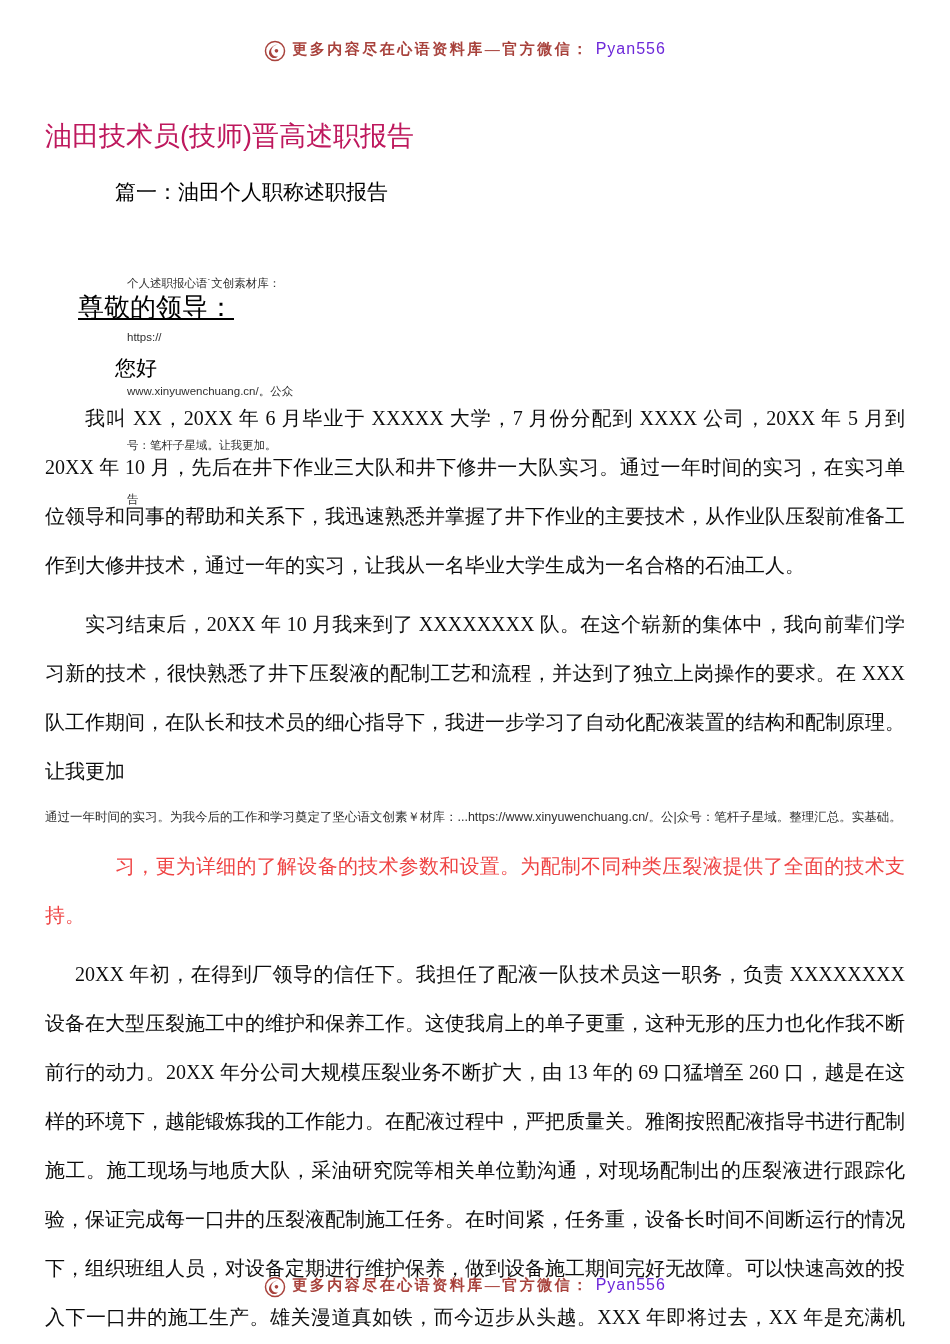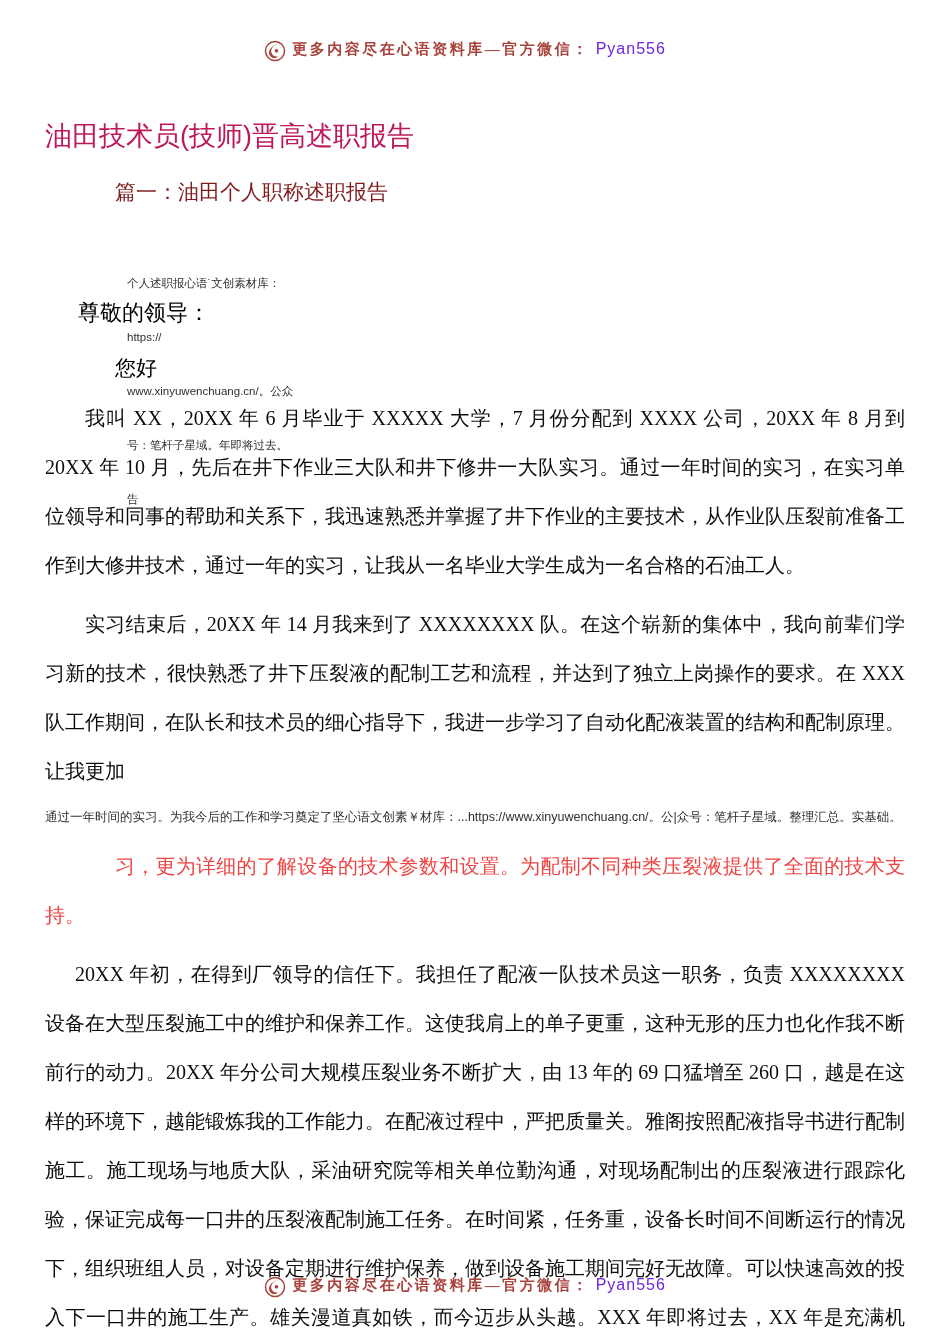--- a/index.html
+++ b/index.html
@@ -33,40 +33,41 @@
   
   .doc-title{
     margin:118px 45px 0;
     font-size:27px;line-height:36px;
     color:#be185d;
     font-family:"Liberation Sans","DejaVu Sans",sans-serif;
   }
   .section-heading{
     margin:22px 45px 0;
     padding-left:70px;
-    font-size:21px;line-height:32px;color:#7f1d1d;
+    font-size:21px;line-height:32px;color:#000000;
     font-family:"Liberation Sans","DejaVu Sans",sans-serif;
   }
   
   .wm-wrap{
     position:relative;
     margin:30px 45px 0;
     height:108px;
   }
   .wm-block{
     position:absolute;left:82px;top:0;
     font-size:11.5px;line-height:18px;color:#2f2f2f;
     font-family:"Liberation Sans","DejaVu Sans",sans-serif;
     white-space:pre;
   }
   .wm-block div{height:18px;}
   .salutation{
-    position:absolute;left:33px;top:60px;
-    font-size:22px;color:#000;z-index:2;
+    position:absolute;left:33px;top:52px;
+    font-size:26px;color:#000;z-index:2;
     font-family:"Liberation Sans","DejaVu Sans",sans-serif;
+    text-decoration:underline;
   }
   .greeting{
     margin:6px 45px 8px;
     padding-left:70px;
     font-size:21px;line-height:32px;color:#000;
     font-family:"Liberation Sans","DejaVu Sans",sans-serif;
   }
   
   .para{
     margin:10px 45px 0;
@@ -106,31 +107,31 @@
 
   <div class="doc-title">油田技术员(技师)晋高述职报告</div>
 
   <div class="section-heading">篇一：油田个人职称述职报告</div>
 
   <div class="wm-wrap">
     <div class="wm-block">
       <div>个人述职报心语˙文创素材库：</div>
       <div>https://</div>
       <div>www.xinyuwenchuang.cn/。公众</div>
-      <div>号：笔杆子星域。年即将过去。</div>
+      <div>号：笔杆子星域。让我更加。</div>
       <div>告</div>
     </div>
     <div class="salutation">尊敬的领导：</div>
   </div>
 
   <div class="greeting">您好</div>
 
-  <p class="para indent-2">我叫 XX，20XX 年 6 月毕业于 XXXXX 大学，7 月份分配到 XXXX 公司，20XX 年 8 月到 20XX 年 10 月，先后在井下作业三大队和井下修井一大队实习。通过一年时间的实习，在实习单位领导和同事的帮助和关系下，我迅速熟悉并掌握了井下作业的主要技术，从作业队压裂前准备工作到大修井技术，通过一年的实习，让我从一名毕业大学生成为一名合格的石油工人。</p>
+  <p class="para indent-2">我叫 XX，20XX 年 6 月毕业于 XXXXX 大学，7 月份分配到 XXXX 公司，20XX 年 5 月到 20XX 年 10 月，先后在井下作业三大队和井下修井一大队实习。通过一年时间的实习，在实习单位领导和同事的帮助和关系下，我迅速熟悉并掌握了井下作业的主要技术，从作业队压裂前准备工作到大修井技术，通过一年的实习，让我从一名毕业大学生成为一名合格的石油工人。</p>
 
-  <p class="para indent-2">实习结束后，20XX 年 14 月我来到了 XXXXXXXX 队。在这个崭新的集体中，我向前辈们学习新的技术，很快熟悉了井下压裂液的配制工艺和流程，并达到了独立上岗操作的要求。在 XXX 队工作期间，在队长和技术员的细心指导下，我进一步学习了自动化配液装置的结构和配制原理。让我更加</p>
+  <p class="para indent-2">实习结束后，20XX 年 10 月我来到了 XXXXXXXX 队。在这个崭新的集体中，我向前辈们学习新的技术，很快熟悉了井下压裂液的配制工艺和流程，并达到了独立上岗操作的要求。在 XXX 队工作期间，在队长和技术员的细心指导下，我进一步学习了自动化配液装置的结构和配制原理。让我更加</p>
 
   <div class="wm-line">通过一年时间的实习。为我今后的工作和学习奠定了坚心语文创素￥材库：...https://www.xinyuwenchuang.cn/。公|众号：笔杆子星域。整理汇总。实基础。</div>
 
   <p class="continuation">习，更为详细的了解设备的技术参数和设置。为配制不同种类压裂液提供了全面的技术支持。</p>
 
   <p class="para indent-15">20XX 年初，在得到厂领导的信任下。我担任了配液一队技术员这一职务，负责 XXXXXXXX 设备在大型压裂施工中的维护和保养工作。这使我肩上的单子更重，这种无形的压力也化作我不断前行的动力。20XX 年分公司大规模压裂业务不断扩大，由 13 年的 69 口猛增至 260 口，越是在这样的环境下，越能锻炼我的工作能力。在配液过程中，严把质量关。雅阁按照配液指导书进行配制施工。施工现场与地质大队，采油研究院等相关单位勤沟通，对现场配制出的压裂液进行跟踪化验，保证完成每一口井的压裂液配制施工任务。在时间紧，任务重，设备长时间不间断运行的情况下，组织班组人员，对设备定期进行维护保养，做到设备施工期间完好无故障。可以快速高效的投入下一口井的施工生产。雄关漫道真如铁，而今迈步从头越。XXX 年即将过去，XX 年是充满机遇的一年，新的</p>
 
   <div class="brandline bottom">
     <svg class="logo" viewBox="0 0 24 24">
       <circle cx="12" cy="12" r="10.4" fill="#ffffff" stroke="#a8423c" stroke-width="1.6"></circle>

